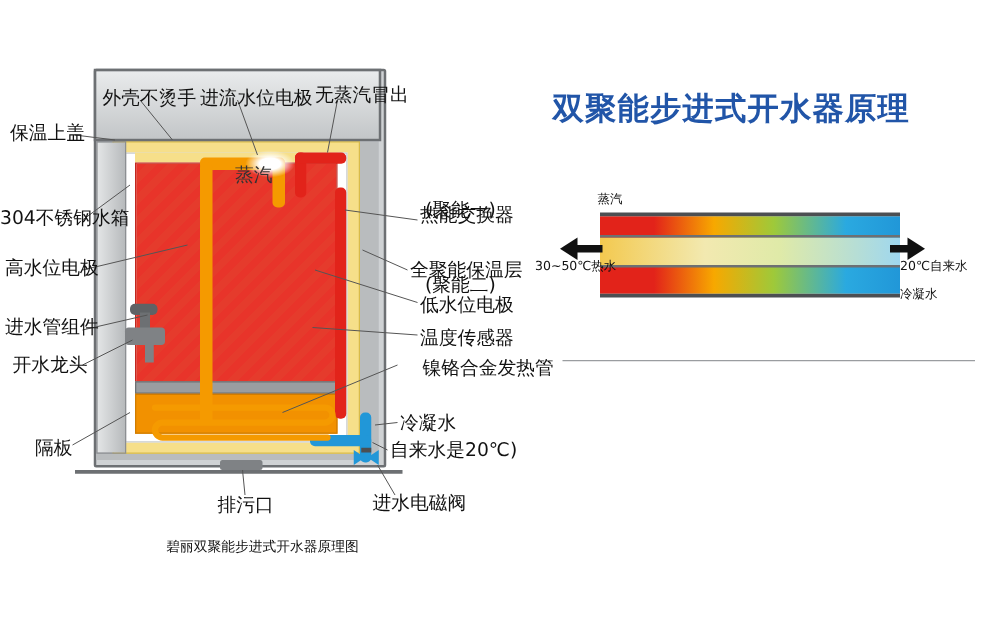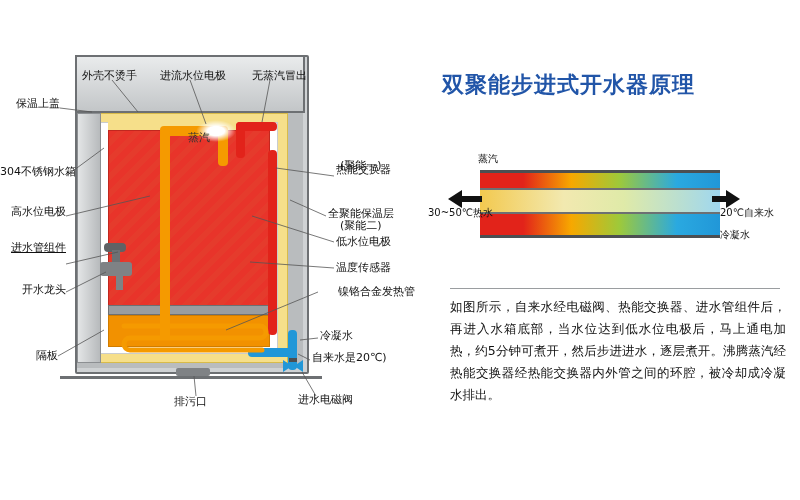--- a/index.html
+++ b/index.html
@@ -131,34 +131,34 @@
   .drain{
     position:absolute;left:176px;top:368px;width:34px;height:8px;
     background:#7f8285;border-radius:2px;
   }
   .base-line{
     position:absolute;left:60px;top:376px;width:262px;height:3px;background:#6d7073;
   }
 
   
   .lbl{
-    position:absolute;font-size:11px;color:#111;white-space:nowrap;line-height:1.1;
+    position:absolute;font-size:15px;color:#111;white-space:nowrap;line-height:1.1;
   }
   .lbl.r{text-align:right;}
 
   .caption-left{
     position:absolute;left:60px;top:430px;width:300px;text-align:center;
     font-size:11px;color:#111;
   }
 
   
   .right-panel{position:absolute;left:420px;top:0;width:380px;height:500px;}
   .title{
     position:absolute;left:22px;top:70px;width:340px;
-    font-size:22px;font-weight:bold;color:#2155a8;letter-spacing:1px;
+    font-size:25px;font-weight:bold;color:#2155a8;letter-spacing:1px;
   }
   .tube-wrap{position:absolute;left:60px;top:170px;width:240px;height:62px;}
   .tube-outer{
     position:absolute;left:0;top:0;width:240px;height:62px;
     border-top:3px solid #4c4f52;border-bottom:3px solid #4c4f52;
     background:linear-gradient(90deg,#e2231a 0%,#e2231a 18%,#f7a800 38%,#9ec93a 58%,#2aa9e0 82%,#2197d8 100%);
   }
   .tube-inner{
     position:absolute;left:0;top:18px;width:240px;height:26px;
     background:linear-gradient(90deg,#f3c94f 0%,#f2e9b0 35%,#dfeaa8 60%,#9fd7ef 100%);
@@ -257,21 +257,21 @@
         <path d="M318,338 L300,340"></path>
         <path d="M310,360 L298,354"></path>
         <path d="M316,396 L302,372"></path>
         <path d="M196,396 L194,376"></path>
       </g>
     </svg>
 
     <div class="lbl r" style="left:8px;top:98px;width:52px;">保温上盖</div>
     <div class="lbl r" style="left:0px;top:166px;width:66px;">304不锈钢水箱</div>
     <div class="lbl r" style="left:4px;top:206px;width:62px;">高水位电极</div>
-    <div class="lbl r" style="left:4px;top:242px;width:62px;text-decoration:underline;">进水管组件</div>
+    <div class="lbl r" style="left:4px;top:253px;width:62px;">进水管组件</div>
     <div class="lbl r" style="left:10px;top:284px;width:56px;">开水龙头</div>
     <div class="lbl r" style="left:22px;top:350px;width:36px;">隔板</div>
 
     <div class="lbl" style="left:82px;top:70px;">外壳不烫手</div>
     <div class="lbl" style="left:160px;top:70px;">进流水位电极</div>
     <div class="lbl" style="left:252px;top:70px;font-family:Liberation Mono, monospace;">无蒸汽冒出</div>
     <div class="lbl" style="left:188px;top:132px;color:#333;">蒸汽</div>
 
     <div class="lbl" style="left:336px;top:164px;">热能交换器</div>
     <div class="lbl" style="left:340px;top:160px;">(聚能一)</div>
@@ -279,20 +279,21 @@
     <div class="lbl" style="left:340px;top:220px;">(聚能二)</div>
     <div class="lbl" style="left:336px;top:236px;">低水位电极</div>
     <div class="lbl" style="left:336px;top:262px;">温度传感器</div>
     <div class="lbl" style="left:338px;top:286px;">镍铬合金发热管</div>
 
     <div class="lbl" style="left:320px;top:330px;">冷凝水</div>
     <div class="lbl" style="left:312px;top:352px;">自来水是20℃)</div>
     <div class="lbl" style="left:298px;top:394px;">进水电磁阀</div>
     <div class="lbl" style="left:174px;top:396px;text-align:right;">排污口</div>
 
+    <div class="caption-left">碧丽双聚能步进式开水器原理图</div>
   </div>
 
   <div class="right-panel">
     <div class="title">双聚能步进式开水器原理</div>
 
     <div class="tube-wrap">
       <div class="tube-outer"></div>
       <div class="tube-inner"></div>
     </div>
 
@@ -301,15 +302,14 @@
     <div class="arrow-right"></div>
     <div class="arrow-right-bar"></div>
 
     <div class="rlbl" style="left:58px;top:152px;">蒸汽</div>
     <div class="rlbl" style="left:8px;top:206px;">30~50℃热水</div>
     <div class="rlbl" style="left:300px;top:206px;">20℃自来水</div>
     <div class="rlbl" style="left:300px;top:228px;">冷凝水</div>
 
     <div class="divider"></div>
 
-    <div class="para p1">如图所示，自来水经电磁阀、热能交换器、进水管组件后，再进入水箱底部，当水位达到低水位电极后，马上通电加热，约5分钟可煮开，然后步进进水，逐层煮开。沸腾蒸汽经热能交换器经热能交换器内外管之间的环腔，被冷却成冷凝水排出。</div>
   </div>
 </div>
 
 </body></html>

